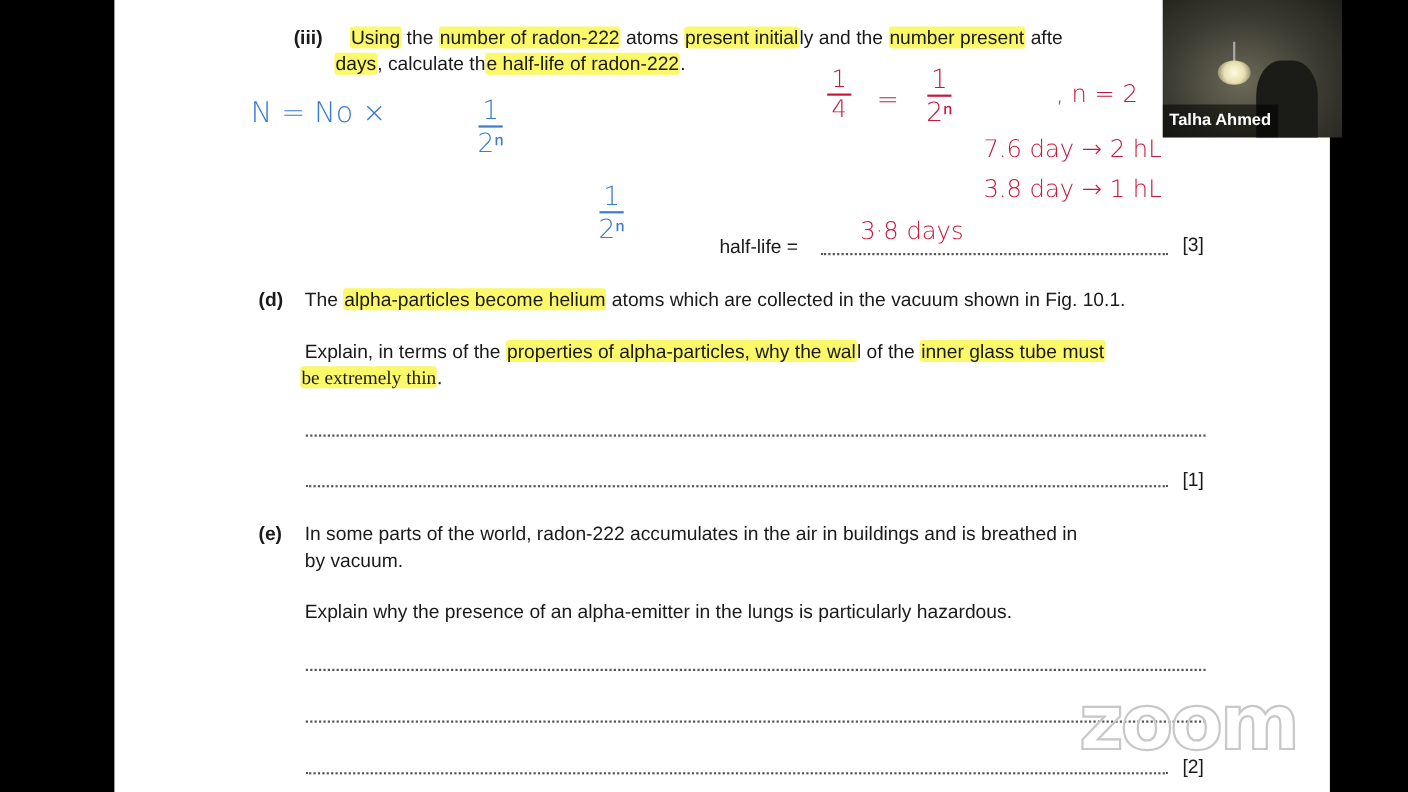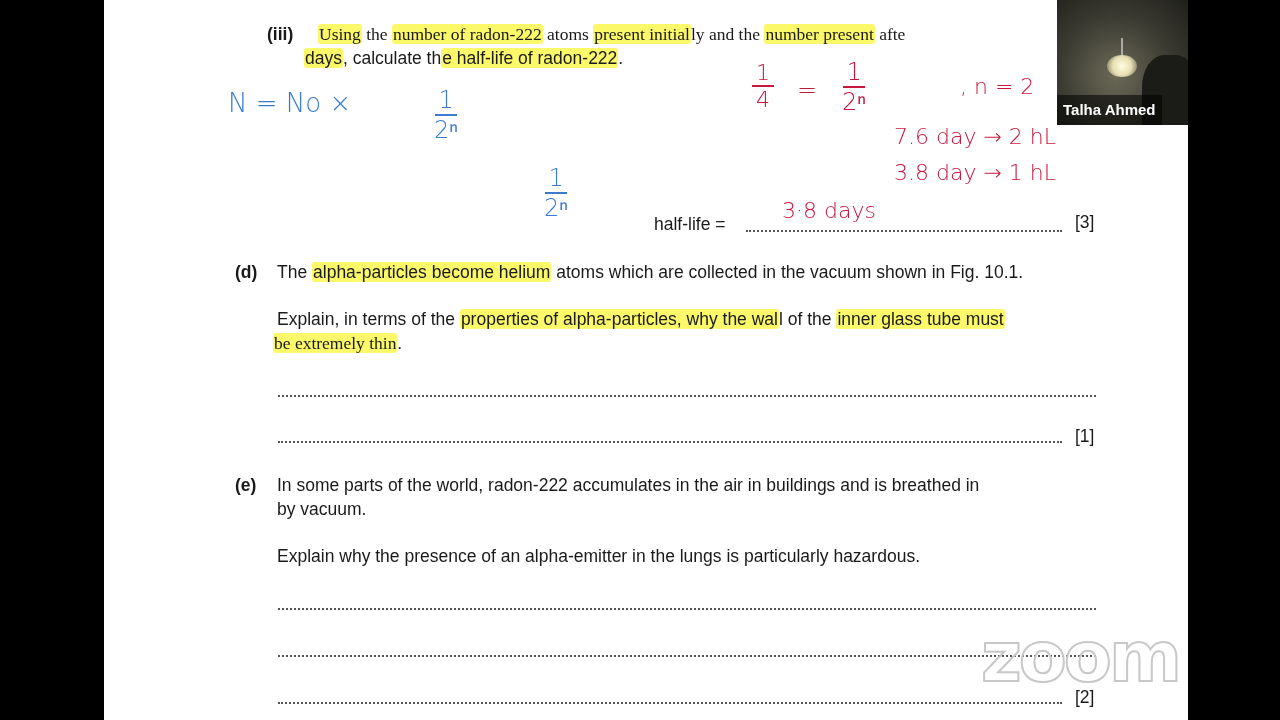--- a/index.html
+++ b/index.html
@@ -1,42 +1,42 @@
 <!DOCTYPE html>
 <html><head>
 <meta charset="utf-8">
 <style>
   html, body { margin:0; padding:0; }
   body { width:1280px; height:720px; background:#000; position:relative; overflow:hidden; font-family:"Liberation Sans", sans-serif; }
-  .page { position:absolute; left:104px; top:0; width:1084px; height:720px; background:#fff; overflow:hidden; }
+  .page { position:absolute; left:104px; top:0; width:1084px; height:720px; background:#fff; overflow:hidden;padding-left:21px; }
   .txt { position:absolute; color:#1a1a1a; font-size:17.5px; line-height:24px; white-space:nowrap; }
   .lbl { font-weight:bold; }
   .hl { background:#fbf86a; border-radius:3px; padding:0 1px; }
   .dots { position:absolute; height:0; border-bottom:2px dotted #555; }
   .mark { position:absolute; font-size:17.5px; color:#1a1a1a; }
   .hw { position:absolute; font-family:"DejaVu Sans", sans-serif; font-weight:300; white-space:nowrap; }
   .blue { color:#3a7bd0; }
   .red { color:#c8173c; }
   .frac { position:absolute; display:flex; flex-direction:column; align-items:center; }
   .frac .bar { height:2px; width:22px; }
   .blue .bar { background:#3a7bd0; } .red .bar { background:#c8173c; }
-  .video { position:absolute; left:1057px; top:0; width:131px; height:125px; background:radial-gradient(ellipse at 45% 60%, #6b6a58 0%, #3c3b32 55%, #1f1f1a 100%); overflow:hidden; }
+  .video { position:absolute; left:1057px; top:0; width:131px; height:125px; background:radial-gradient(ellipse at 45% 60%, #6b6a58 0%, #3c3b32 55%, #1f1f1a 100%); overflow:hidden;padding-left:32px; }
   .video .lamp { position:absolute; left:50px; top:55px; width:30px; height:22px; border-radius:50%; background:radial-gradient(circle, #fffbe0 0%, #e7dfb2 50%, rgba(200,190,150,0) 100%); }
   .video .cord { position:absolute; left:64px; top:38px; width:2px; height:20px; background:#aaa; }
   .video .person { position:absolute; left:85px; top:55px; width:56px; height:80px; border-radius:40% 40% 0 0; background:#1b1b18; }
   .video .name { position:absolute; left:0; top:95px; height:30px; padding:0 6px; background:rgba(0,0,0,0.55); color:#fff; font-size:15px; line-height:30px; font-weight:bold; }
   .zoom-logo { position:absolute; left:981px; top:618px; font-family:"DejaVu Sans", sans-serif; font-size:70px; line-height:78px; font-weight:bold; letter-spacing:-3px; color:transparent; -webkit-text-stroke:2px #c8c8c8; }
 </style>
 </head>
 <body>
 
 <div class="page">
 
   <div class="txt lbl" style="left:163px; top:22px;">(iii)</div>
-  <div class="txt" style="left:214px; top:22px;font-family:Liberation Serif, serif;"><span class="hl">Using</span><span> the </span><span class="hl">number of radon-222</span><span> atoms </span><span class="hl">present initial</span><span>ly and the </span><span class="hl">number present</span><span> afte</span></div>
+  <div class="txt" style="left:214px; top:22px;"><span class="hl">Using</span><span> the </span><span class="hl">number of radon-222</span><span> atoms </span><span class="hl">present initial</span><span>ly and the </span><span class="hl">number present</span><span> afte</span></div>
   <div class="txt" style="left:200px; top:46px;"><span class="hl">days</span><span>, calculate th</span><span class="hl">e half-life of radon-222</span><span>.</span></div>
 
   <div class="hw blue" style="left:112px; top:88px; font-size:26px;margin-left:12px;">N  =  No ×</div>
   <div class="frac blue hw" style="left:330px; top:86px; font-size:24px;">
     <span>1</span>
     <span class="bar"></span>
     <span>2ⁿ</span>
   </div>
   <div class="frac blue hw" style="left:440px; top:164px; font-size:24px;">
     <span>1</span>

